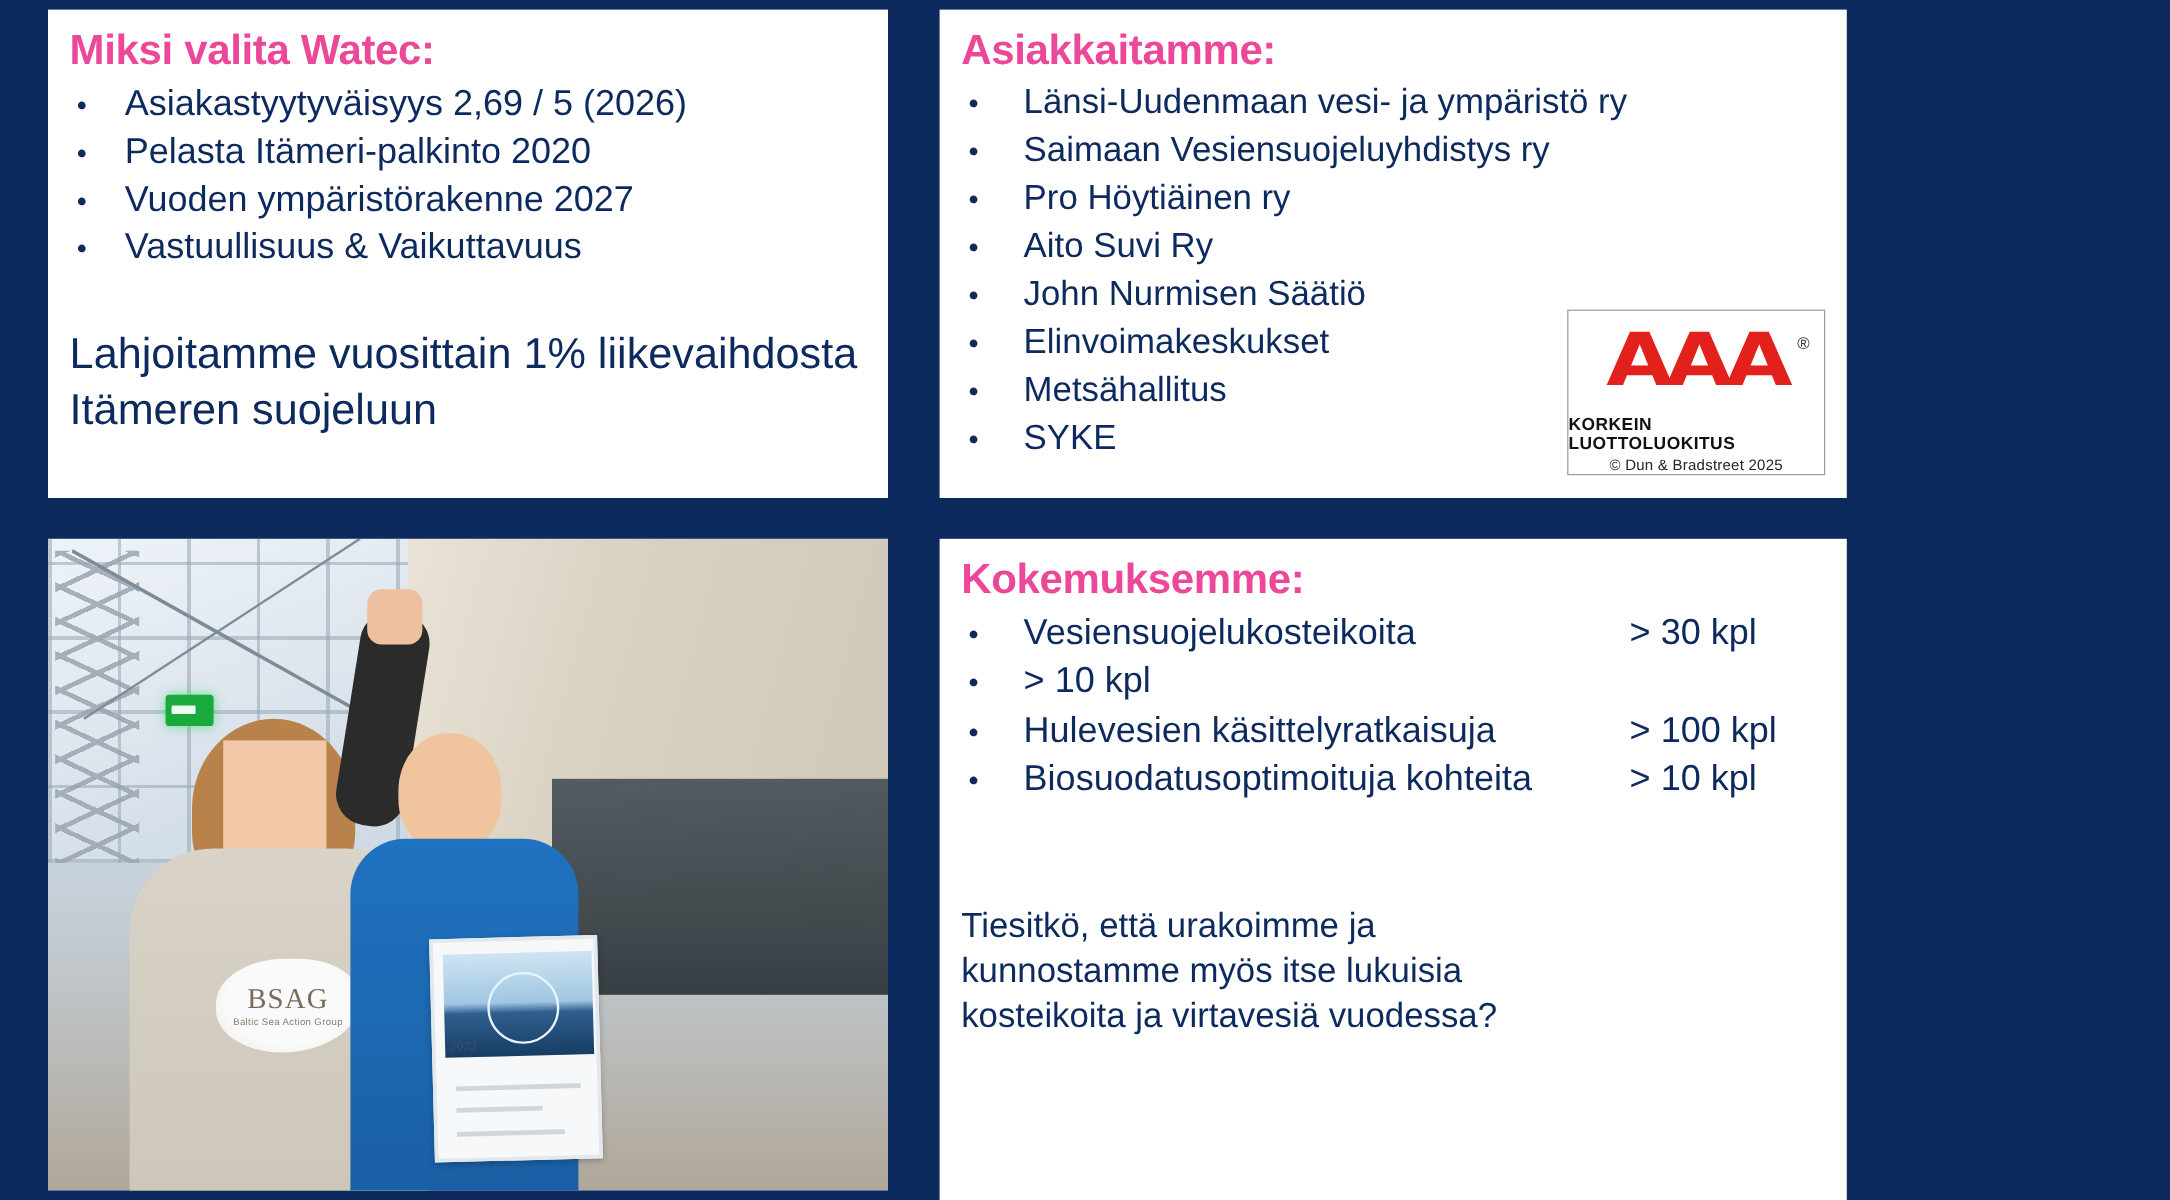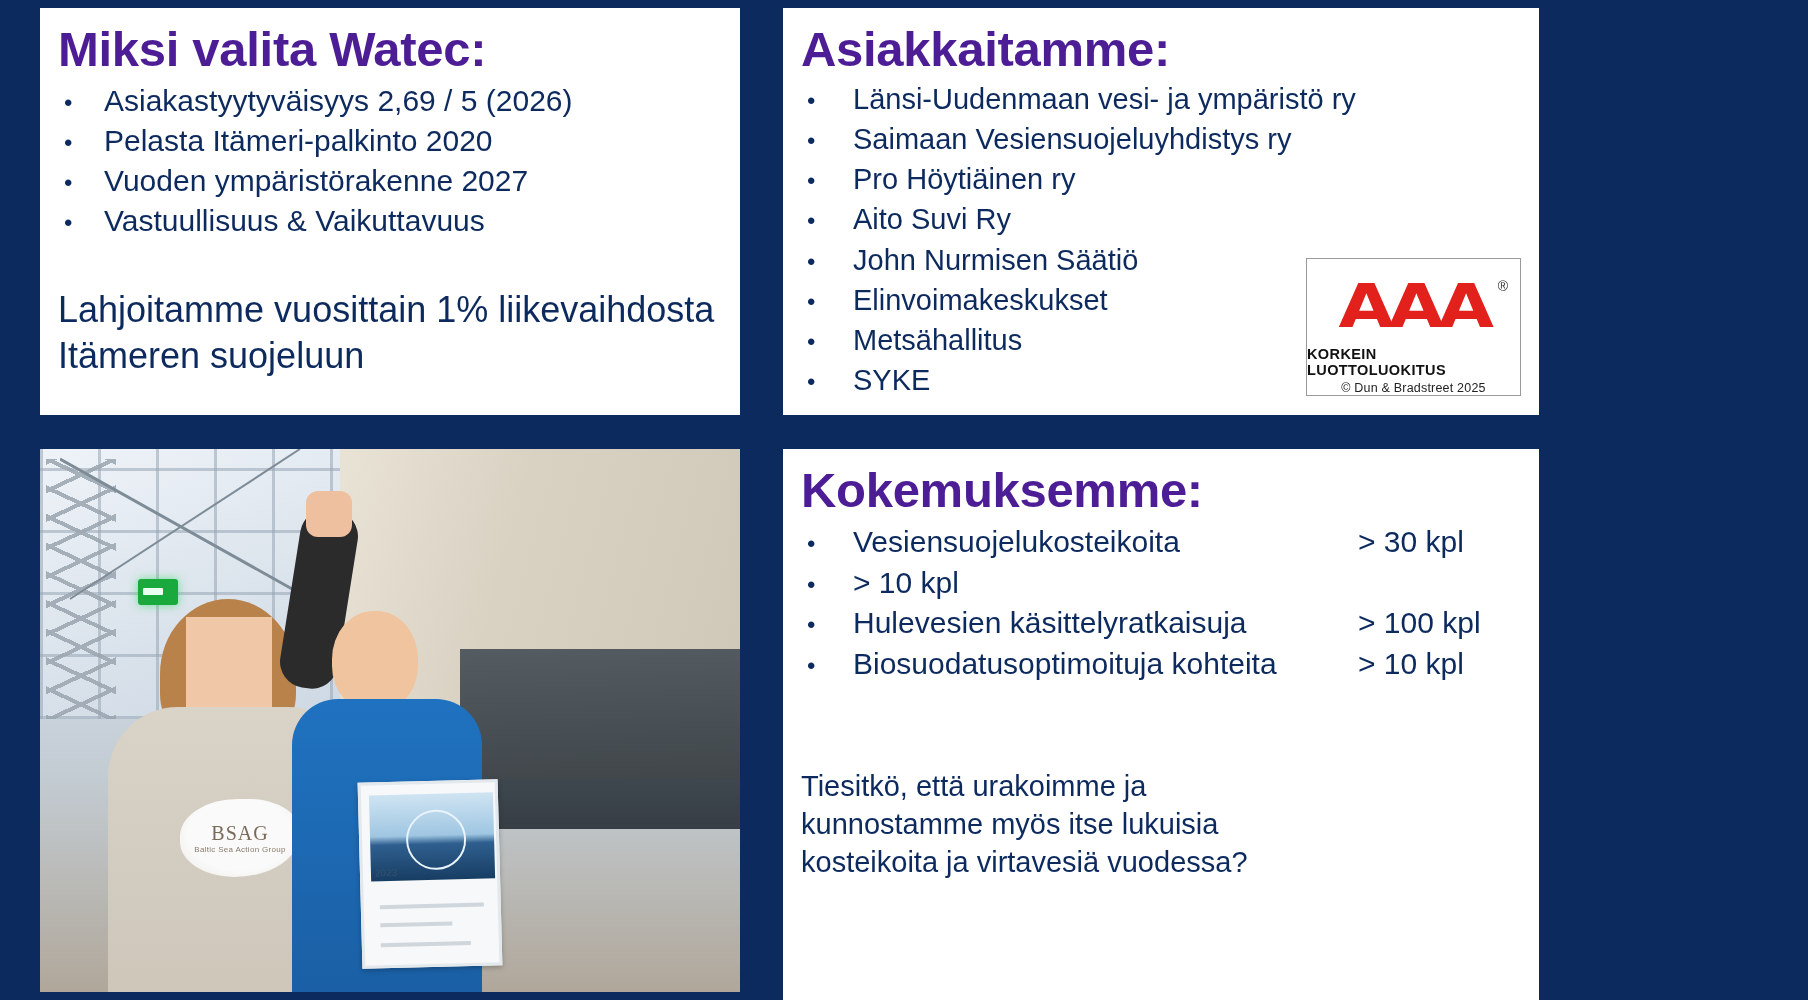--- a/index.html
+++ b/index.html
@@ -21,23 +21,23 @@
   }
   
   #panel-why   { left: 40px;  top: 8px;   width: 700px;  height: 407px; }
   #panel-cust  { left: 783px; top: 8px;   width: 756px;  height: 407px; }
   #panel-photo { left: 40px;  top: 449px; width: 700px;  height: 543px; }
   #panel-exp   { left: 783px; top: 449px; width: 756px;  height: 689px; }
 
   .p-inner { padding: 16px 18px 10px 18px; }
 
   .heading {
-    font-size: 49px;
+    font-size: 35px;
     font-weight: bold;
-    color: #4c1d95;
+    color: #ec4899;
     letter-spacing: -0.3px;
     line-height: 1.05;
     margin-bottom: 6px;
   }
   ul.bullets { list-style: none; }
   ul.bullets li {
     display: flex;
     align-items: baseline;
     font-size: 30px;
     color: #0d2a5e;
@@ -73,21 +73,21 @@
     background: #ffffff;
     border: 1px solid #9a9a9a;
     display: flex;
     flex-direction: column;
     align-items: center;
     justify-content: center;
   }
   .aaa-mark {
     position: relative;
     display: flex;
-    align-items: center;
+    align-items: flex-start;
     justify-content: center;
     width: 100%;
     height: 66px;
     margin-top: 17px;
   }
   .aaa-text {
     font-family: "DejaVu Sans", sans-serif;
     font-weight: bold;
     font-size: 61px;
     letter-spacing: -5px;
@@ -165,21 +165,21 @@
   
   .p1-hair { left: 120px; top: 150px; width: 136px; height: 150px; background:#b8824a; border-radius:54% 54% 40% 40%; }
   .p1-head { position:absolute; left: 146px; top: 168px; width: 86px; height: 104px; background:#f0c8a8; }
   .p1-body { left: 68px; top: 258px; width: 250px; height: 290px; background: linear-gradient(180deg,#d9d3c8,#cdc6b9); border-radius: 70px 70px 0 0; }
   .p1-logo {
     position: absolute; left: 140px; top: 350px; width: 120px; height: 78px;
     background: radial-gradient(ellipse at 50% 45%, #fafafa 60%, rgba(250,250,250,.6) 100%);
     border-radius: 48% 42% 55% 45%;
     display: flex; flex-direction: column; align-items: center; justify-content: center;
   }
-  .p1-logo .bsag { font-family:"Liberation Serif", serif; font-size: 20px; color:#7a6a5a; letter-spacing:1px;}
+  .p1-logo .bsag { font-family:"Liberation Serif", serif; font-size: 24px; color:#7a6a5a; letter-spacing:1px;}
   .p1-logo .bsag-sub { font-size: 8px; color:#8a7b6b; letter-spacing:.3px; }
 
   
   .p2-arm { left: 250px; top: 60px; width: 58px; height: 180px; background:#2b2b2b; border-radius: 26px; transform: rotate(9deg); }
   .p2-fist { left: 266px; top: 42px; width: 46px; height: 46px; background:#eec0a0; border-radius: 12px; }
   .p2-head { position:absolute; left: 292px; top: 162px; width: 86px; height: 100px; background:#f0c49e; border-radius: 48% 48% 45% 45%; }
   .p2-body { left: 252px; top: 250px; width: 190px; height: 298px; background: linear-gradient(180deg,#1f72c0,#1a5fa4); border-radius: 46px 46px 0 0; }
   .cert {
     position: absolute; left: 320px; top: 332px; width: 140px; height: 186px;
     background: #f6f8fa; border: 3px solid #e3e8ed;

